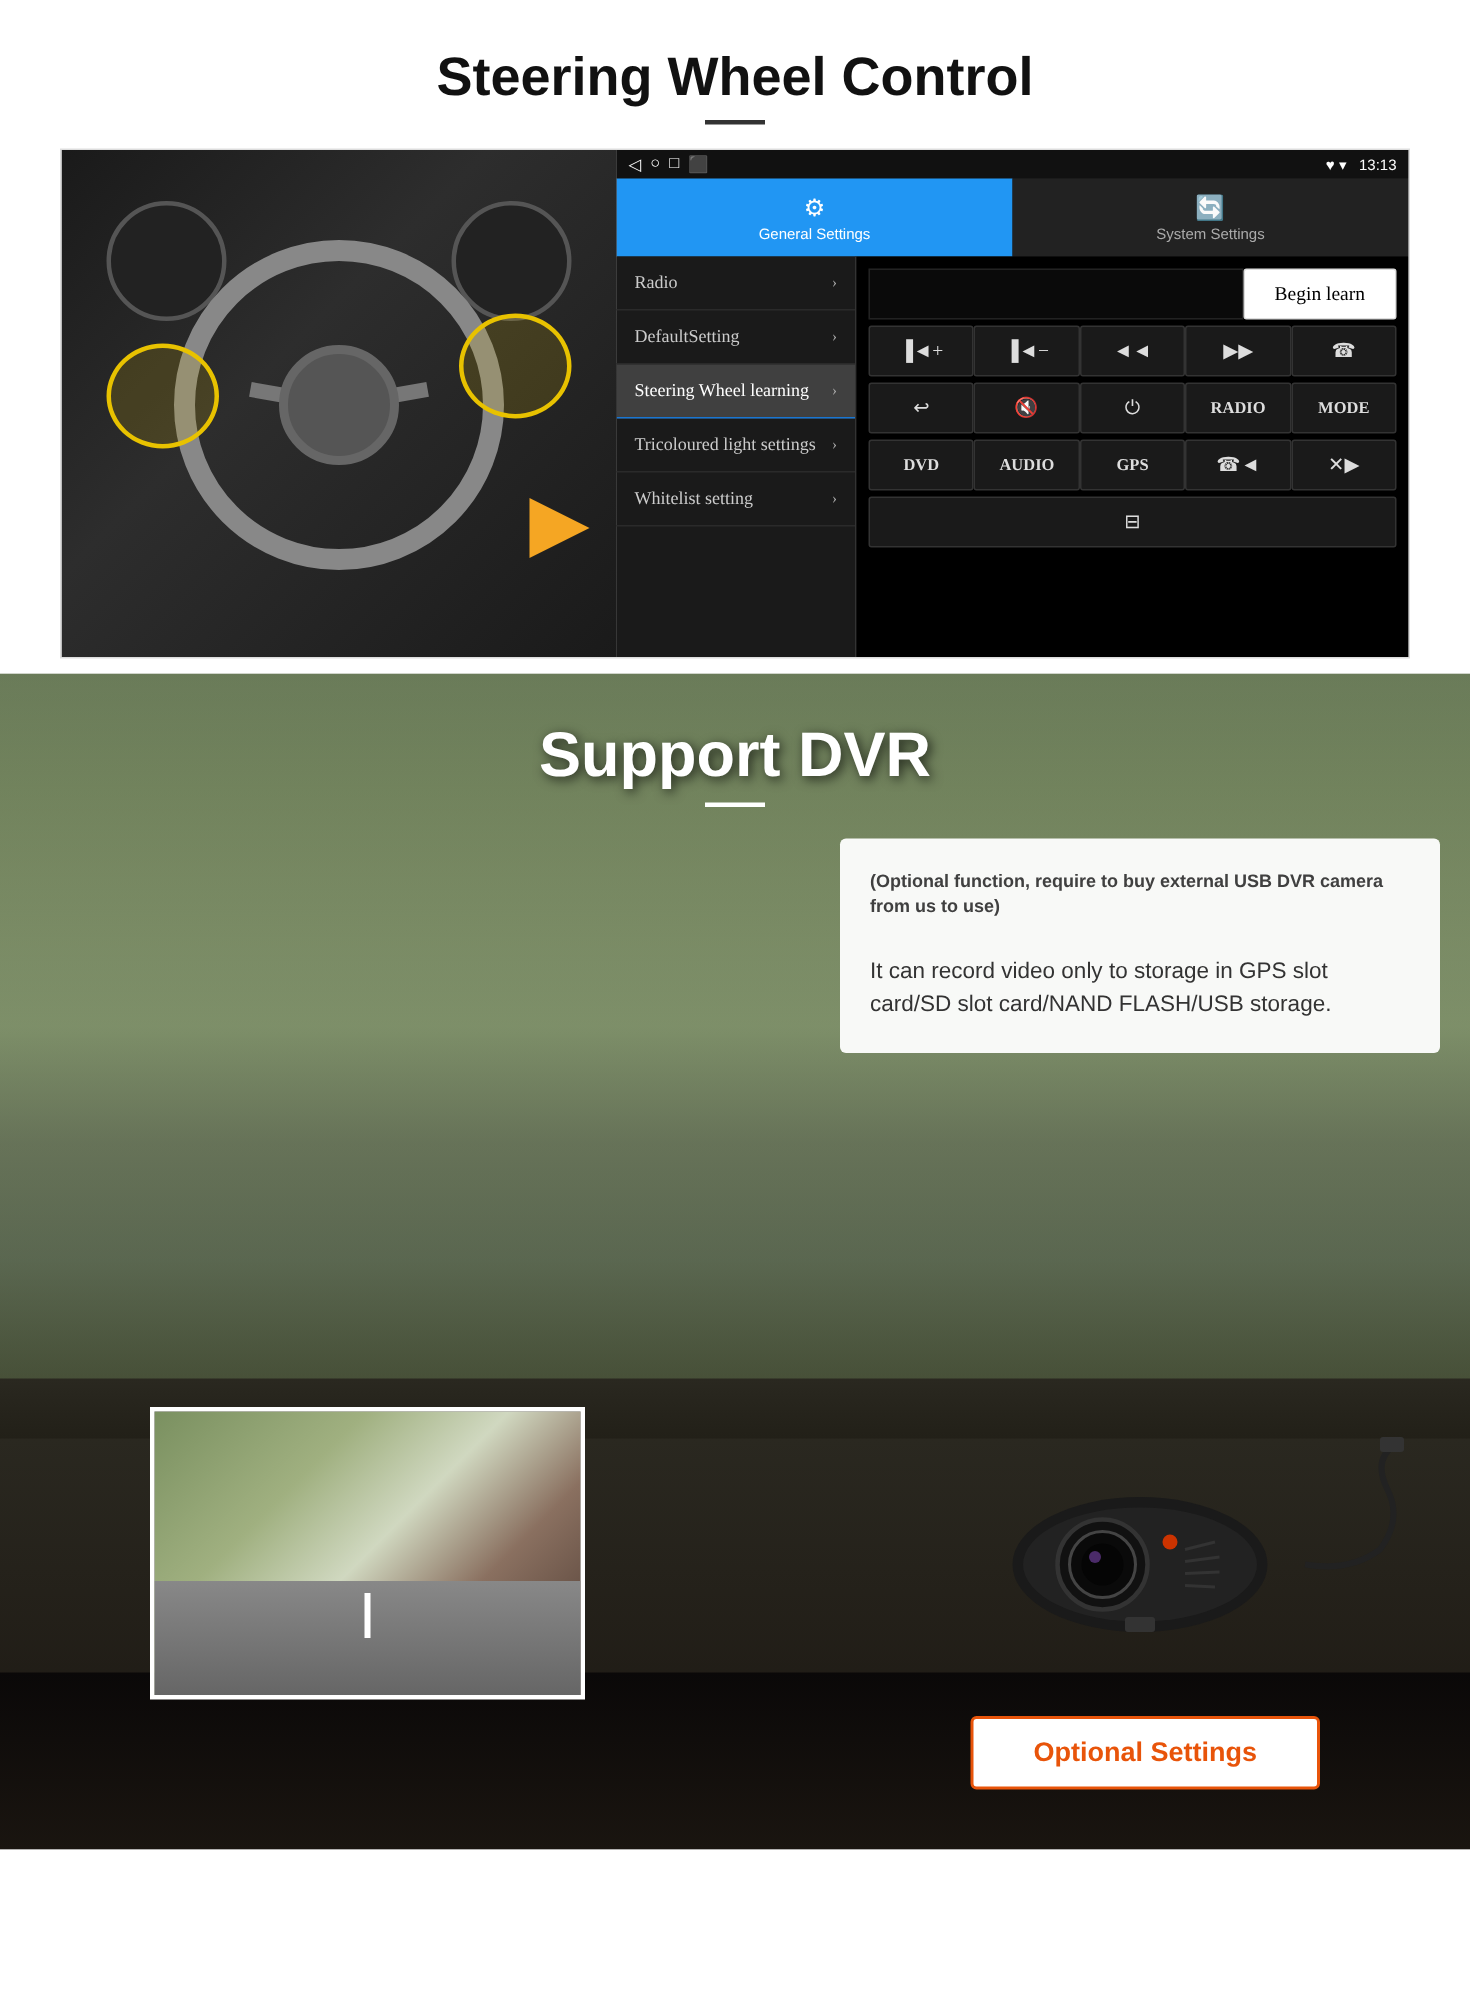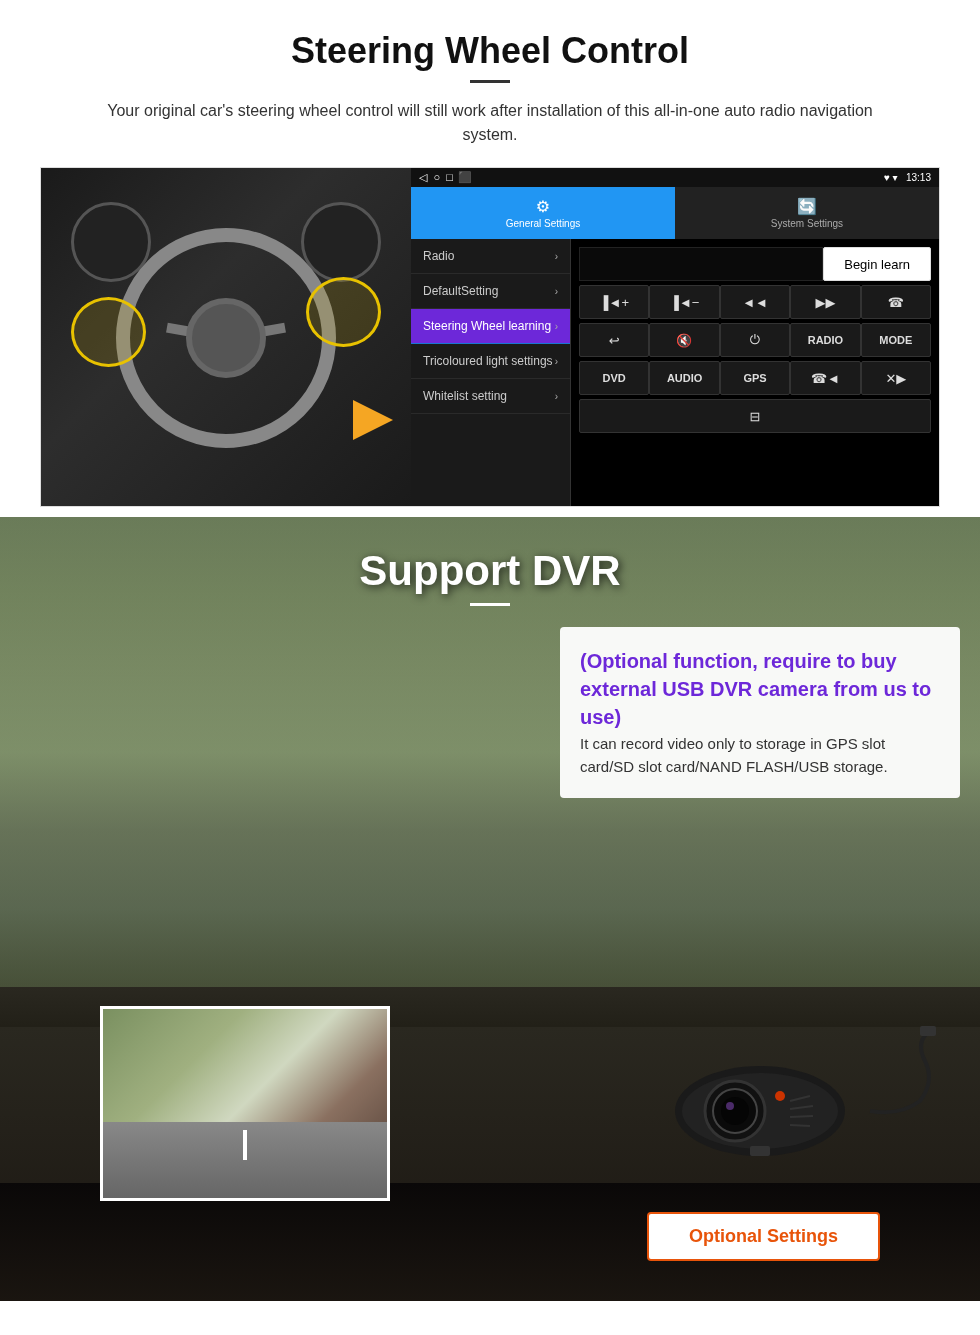--- a/index.html
+++ b/index.html
@@ -198,37 +198,38 @@
       color: #aaa;
       font-size: 10px;
     }
     .tab-icon {
       font-size: 16px;
       margin-bottom: 2px;
     }
     .android-content {
       display: flex;
       flex: 1;
+      font-family: Liberation Serif, serif;
     }
     .android-menu {
       width: 160px;
       background: #1a1a1a;
       border-right: 1px solid #333;
     }
     .menu-item {
       padding: 10px 12px;
       color: #ccc;
       font-size: 12px;
       border-bottom: 1px solid #2a2a2a;
       display: flex;
       align-items: center;
       justify-content: space-between;
     }
     .menu-item-active {
-      background: #6d28d9;
+      background: #404040;
       color: #fff;
       padding: 10px 12px;
       font-size: 12px;
       border-bottom: 1px solid #1976D2;
       display: flex;
       align-items: center;
       justify-content: space-between;
     }
     .menu-arrow {
       font-size: 10px;
@@ -369,25 +370,25 @@
     .dvr-info-box {
       position: absolute;
       right: 20px;
       top: 110px;
       width: 400px;
       background: rgba(255,255,255,0.95);
       padding: 20px;
       border-radius: 4px;
     }
     .dvr-info-optional {
-      color: #6d28d9;
-      font-size: 20px;
+      color: #404040;
+      font-size: 12px;
       font-weight: bold;
       line-height: 1.4;
-      margin-bottom: 2px;
+      margin-bottom: 24px;
     }
     .dvr-info-text {
       color: #333;
       font-size: 15px;
       line-height: 1.5;
     }
 
     
     .dvr-camera-img {
       position: absolute;
@@ -443,21 +444,20 @@
       border-radius: 4px;
     }
   </style>
 </head>
 <body>
 
 <div class="section-steering">
 
   <h1 class="section-title">Steering Wheel Control</h1>
   <div class="section-divider"></div>
-  <p class="section-subtitle">Your original car's steering wheel control will still work after installation of this all-in-one auto radio navigation system.</p>
 
   <div class="steering-composite">
 
     <div class="steering-photo">
       <div class="sw-gauge-left"></div>
       <div class="sw-gauge-right"></div>
       <div class="sw-outer">
         <div class="sw-spoke-left"></div>
         <div class="sw-spoke-right"></div>
         <div class="sw-inner"></div>

